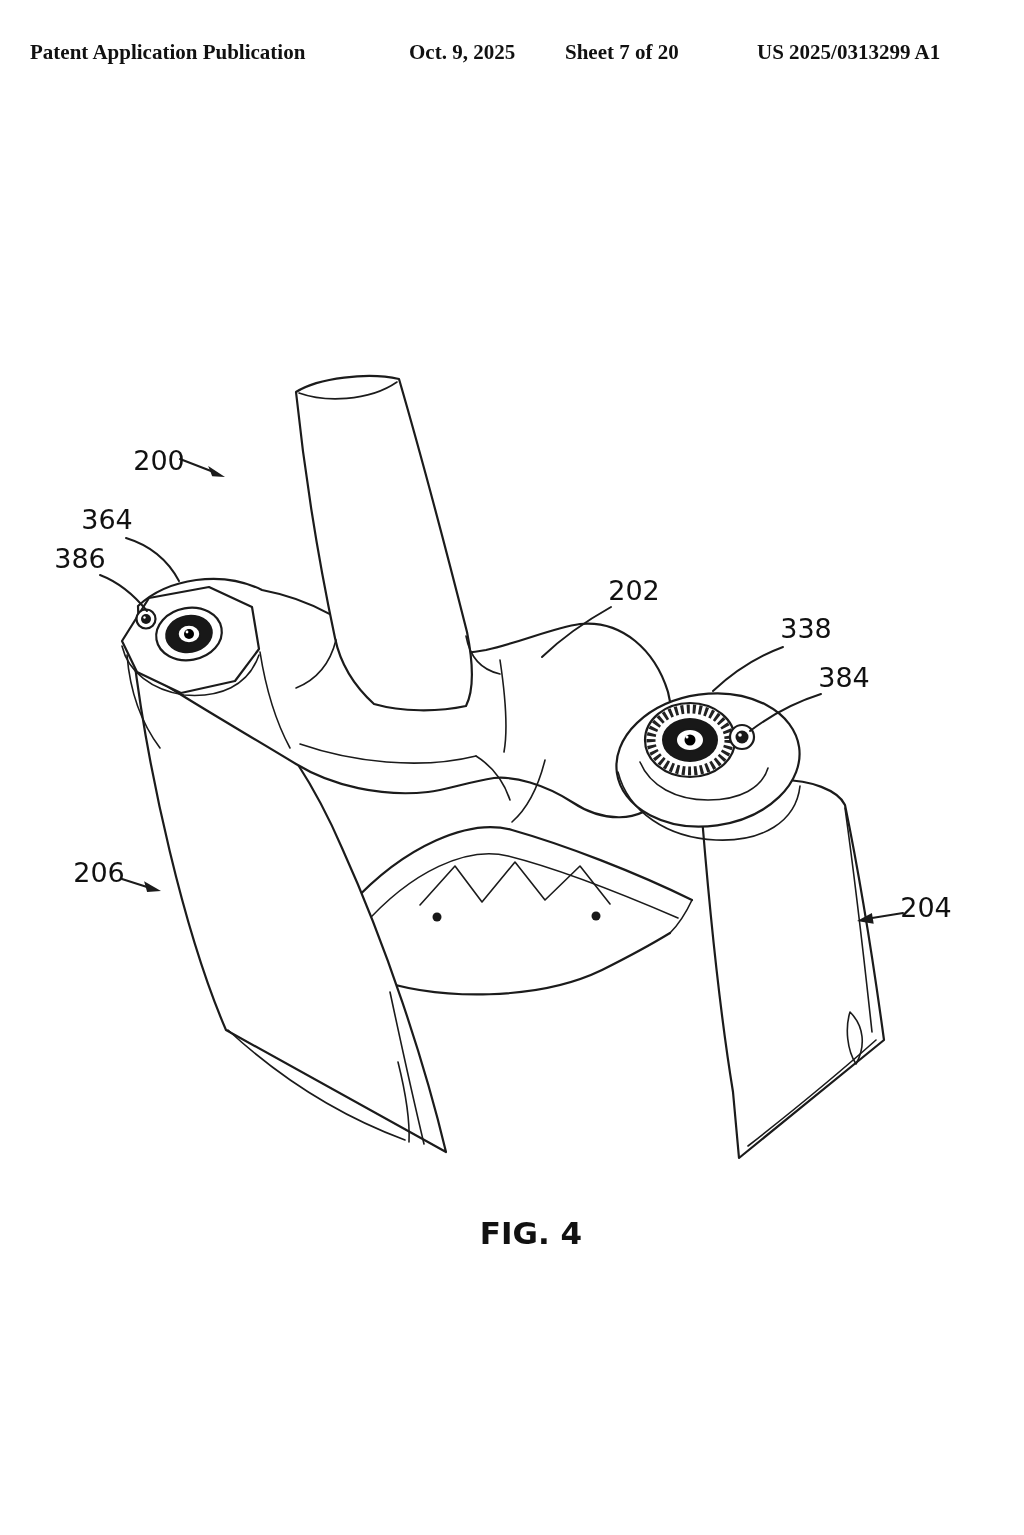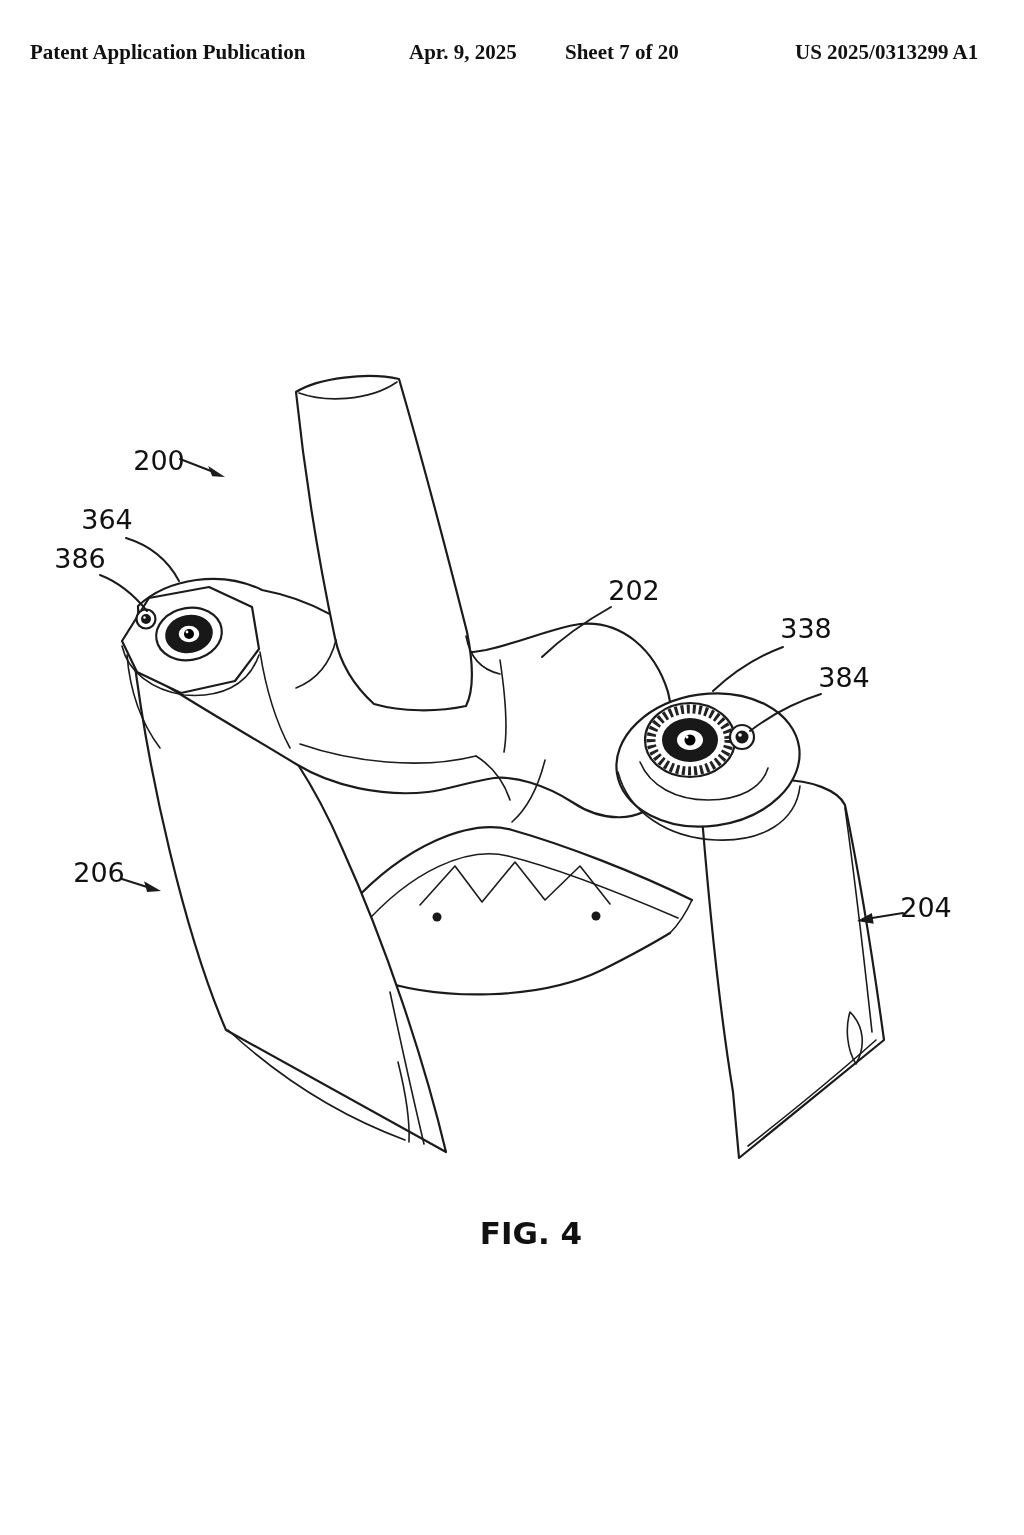--- a/index.html
+++ b/index.html
@@ -20,21 +20,21 @@
     position: absolute;
     font-family: "Liberation Serif", serif;
     font-weight: bold;
     font-size: 21px;
     color: #111111;
     white-space: nowrap;
   }
   .hdr-left   { left: 30px;  top: 40px; }
   .hdr-date   { left: 409px; top: 40px; }
   .hdr-sheet  { left: 565px; top: 40px; }
-  .hdr-right  { left: 757px; top: 40px; margin-left: 38px; }
+  .hdr-right  { left: 757px; top: 40px; }
 
   svg.figure { position: absolute; left: 0; top: 0; }
 
   .ink     { fill: none; stroke: #1b1b1b; stroke-width: 2.2; stroke-linecap: round; stroke-linejoin: round; }
   .ink-thin{ fill: none; stroke: #1b1b1b; stroke-width: 1.6; stroke-linecap: round; stroke-linejoin: round; }
   .solid   { fill: #ffffff; stroke: #1b1b1b; stroke-width: 2.2; stroke-linejoin: round; }
   .darkfill{ fill: #181818; stroke: none; }
   .leader  { fill: none; stroke: #1b1b1b; stroke-width: 2; stroke-linecap: round; }
   .arrowhead { fill: #1b1b1b; stroke: none; }
 
@@ -50,21 +50,21 @@
     fill: #111111;
   }
 </style>
 </head>
 <body>
 
 <div class="page">
 
   <div class="header">
     <span class="hdr-left">Patent Application Publication</span>
-    <span class="hdr-date">Apr. 9, 2025</span>
+    <span class="hdr-date">Oct. 9, 2025</span>
     <span class="hdr-sheet">Sheet 7 of 20</span>
     <span class="hdr-right">US 2025/0313299 A1</span>
   </div>
 
   <svg class="figure" width="1024" height="1535" viewBox="0 0 1024 1535">
 
     <g>
       <path class="ink" d="M 350,905 C 405,845 470,818 512,830 C 565,845 635,872 692,900"></path>
       <path class="ink-thin" d="M 362,927 C 412,870 468,846 508,856 C 556,868 620,893 678,918"></path>
       <path class="ink" d="M 372,978 C 440,1002 540,1000 602,970 C 628,957 652,944 670,933"></path>

